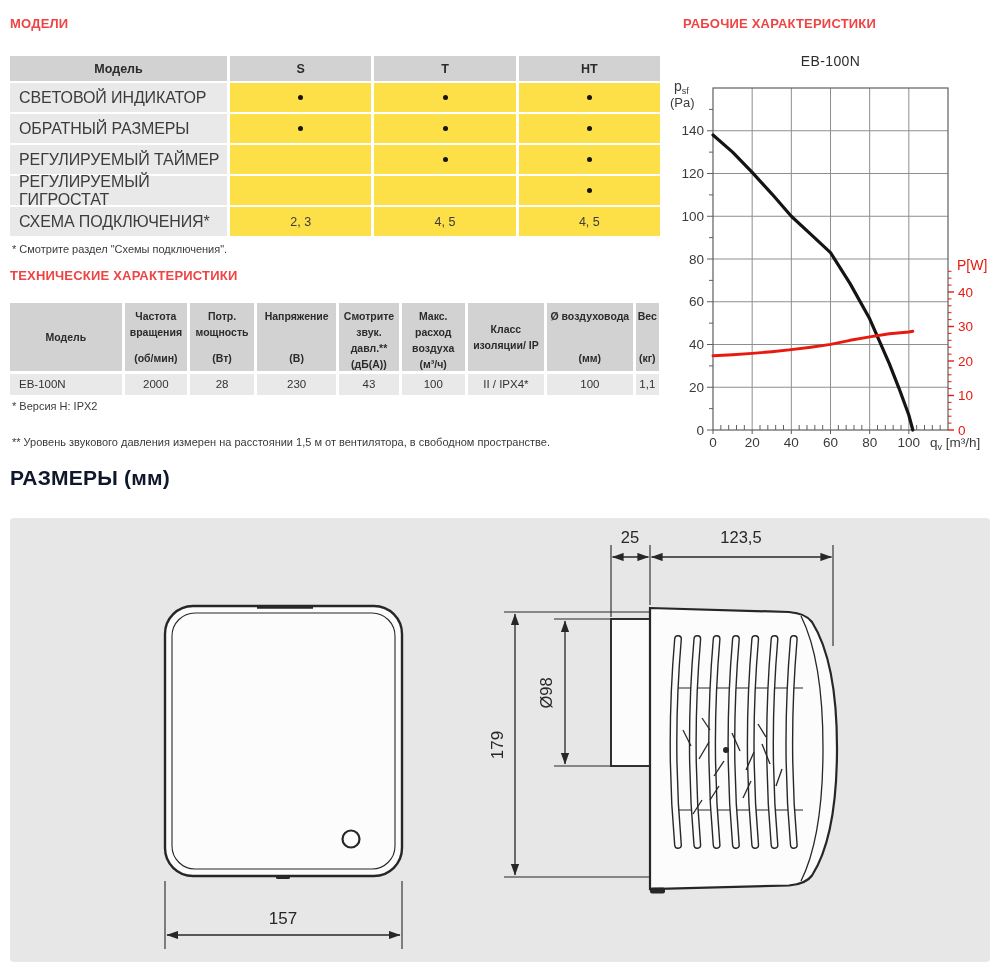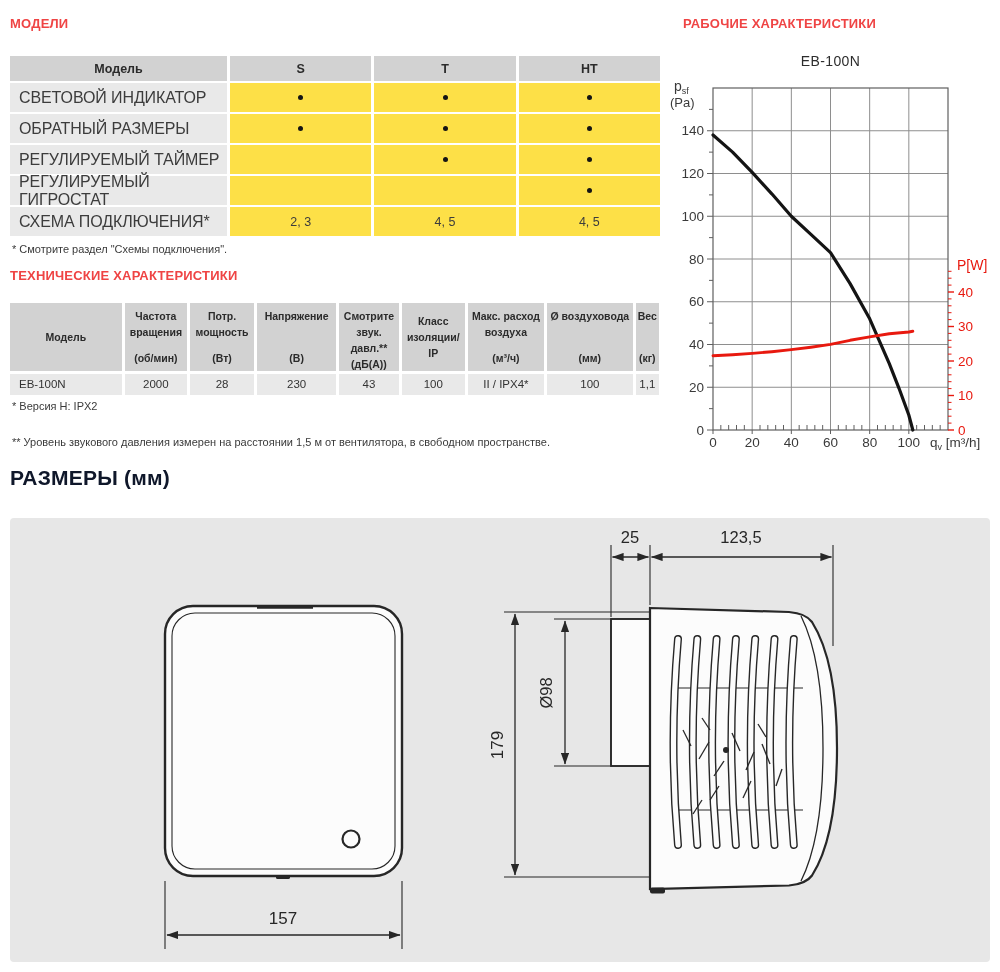--- a/index.html
+++ b/index.html
@@ -107,26 +107,26 @@
       <div class="tt-h-unit">(Вт)</div>
     </div>
     <div class="tt-h">
       <div class="tt-h-name">Напряжение</div>
       <div class="tt-h-unit">(В)</div>
     </div>
     <div class="tt-h">
       <div class="tt-h-name">Смотрите звук. давл.**</div>
       <div class="tt-h-unit">(дБ(А))</div>
     </div>
+    <div class="tt-h">
+      <div class="tt-h-name">Макс. расход воздуха</div>
+      <div class="tt-h-unit">(м³/ч)</div>
+    </div>
     <div class="tt-h center">
       <div class="tt-h-name">Класс изоляции/ IP</div>
-    </div>
-    <div class="tt-h">
-      <div class="tt-h-name">Макс. расход воздуха</div>
-      <div class="tt-h-unit">(м³/ч)</div>
     </div>
     <div class="tt-h">
       <div class="tt-h-name">Ø воздуховода</div>
       <div class="tt-h-unit">(мм)</div>
     </div>
     <div class="tt-h">
       <div class="tt-h-name">Вес</div>
       <div class="tt-h-unit">(кг)</div>
     </div>
     <div class="tt-c left">EB-100N</div>

